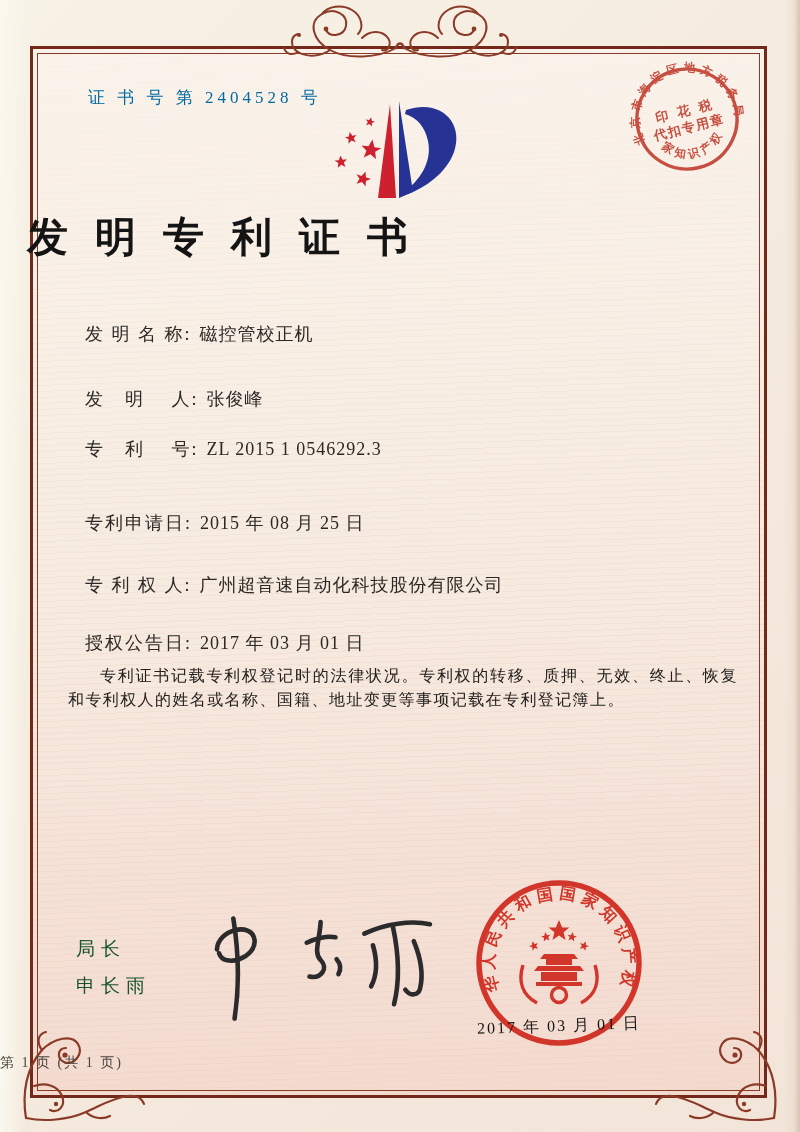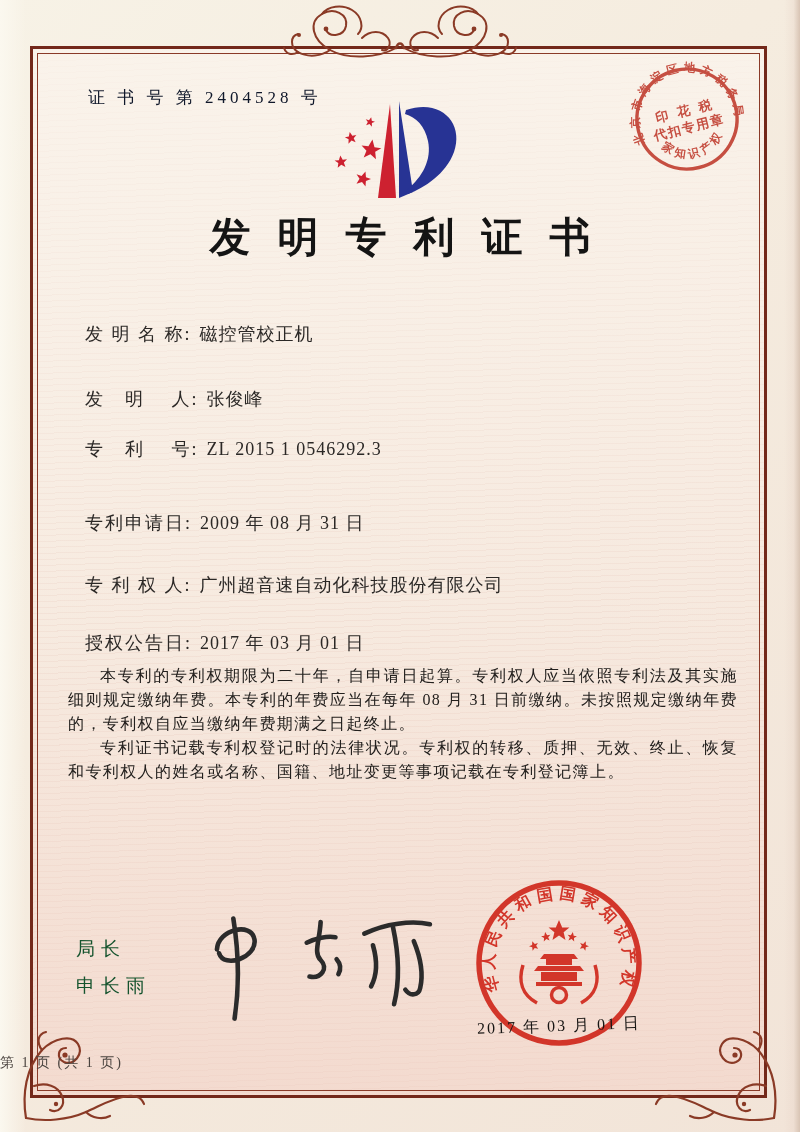--- a/index.html
+++ b/index.html
@@ -17,22 +17,22 @@
     background:linear-gradient(270deg,#d8c4b4 0%,rgba(230,210,198,.35) 40%,rgba(240,225,214,0) 100%);}
   
   .frame{left:30px;top:46px;width:737px;height:1052px;
     border:3px solid #73281a;box-sizing:border-box;
     background:
       linear-gradient(180deg,rgba(250,243,235,.9) 0%,rgba(248,233,224,.55) 55%,rgba(243,215,204,.8) 100%),
       repeating-linear-gradient(178deg,rgba(196,124,106,.18) 0px,rgba(196,124,106,.18) 1px,rgba(255,255,255,0) 1px,rgba(255,255,255,0) 6px);
   }
   .frame-inner{position:absolute;left:4px;top:4px;right:4px;bottom:4px;
     border:1px solid #8a3a28;}
-  .cert-no{left:88px;top:86px;font-size:17px;letter-spacing:4px;color:#0f172a;}
-  .title{left:0;top:210px;width:800px;text-align:center;
+  .cert-no{left:88px;top:86px;font-size:17px;letter-spacing:4px;color:#0369a1;}
+  .title{left:0;top:210px;width:800px;text-align:left;
     font-size:41px;font-weight:bold;letter-spacing:27px;text-indent:27px;color:#141414;}
   .field-row{left:85px;width:650px;font-size:18px;color:#2b2826;white-space:nowrap;}
   .field-label{letter-spacing:2px;}
   .field-value{margin-left:8px;letter-spacing:1px;font-family:Liberation Serif, serif;}
   .body-text{left:68px;top:664px;width:670px;font-size:16px;line-height:24px;
     letter-spacing:1.4px;color:#23201e;text-align:justify;}
   .body-text p{margin:0;text-indent:2em;}
   .signer{left:76px;top:930px;font-size:19px;letter-spacing:6px;color:#14532d;line-height:37px;}
   .footer{left:0;top:1054px;width:708px;text-align:left;font-size:14px;
     letter-spacing:2px;color:#4a433f;}
@@ -142,31 +142,30 @@
 <div class="abs field-row" style="top:322px">
   <span class="field-label">发 明 名 称:</span><span class="field-value">磁控管校正机</span>
 </div>
 <div class="abs field-row" style="top:387px">
   <span class="field-label">发　明　 人:</span><span class="field-value">张俊峰</span>
 </div>
 <div class="abs field-row" style="top:437px">
   <span class="field-label">专　利　 号:</span><span class="field-value">ZL 2015 1 0546292.3</span>
 </div>
 <div class="abs field-row" style="top:511px">
-  <span class="field-label">专利申请日:</span><span class="field-value">2009 年 08 月 31 日</span>
+  <span class="field-label">专利申请日:</span><span class="field-value">2015 年 08 月 25 日</span>
 </div>
 <div class="abs field-row" style="top:573px">
   <span class="field-label">专 利 权 人:</span><span class="field-value">广州超音速自动化科技股份有限公司</span>
 </div>
 <div class="abs field-row" style="top:631px">
   <span class="field-label">授权公告日:</span><span class="field-value">2017 年 03 月 01 日</span>
 </div>
 
 <div class="abs body-text">
-  <p>本专利的专利权期限为二十年，自申请日起算。专利权人应当依照专利法及其实施细则规定缴纳年费。本专利的年费应当在每年 08 月 31 日前缴纳。未按照规定缴纳年费的，专利权自应当缴纳年费期满之日起终止。</p>
   <p>专利证书记载专利权登记时的法律状况。专利权的转移、质押、无效、终止、恢复和专利权人的姓名或名称、国籍、地址变更等事项记载在专利登记簿上。</p>
 </div>
 
 <div class="abs signer">
   <div>局长</div>
   <div>申长雨</div>
 </div>
 
 <svg class="abs sig-wrap" viewBox="0 0 262 118">
   <g fill="none" stroke="#2b2b2b" stroke-width="4.6" stroke-linecap="round">

